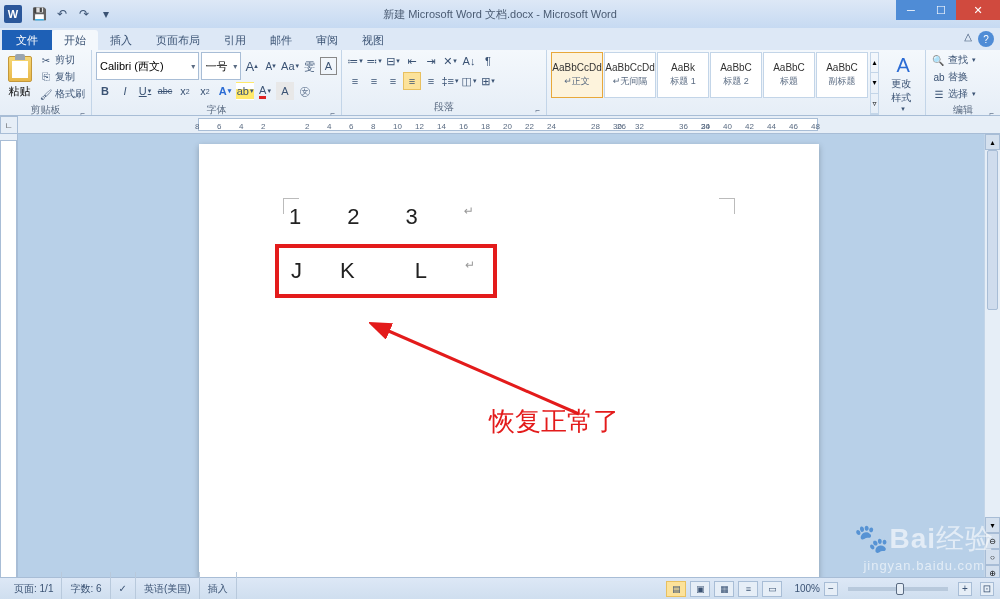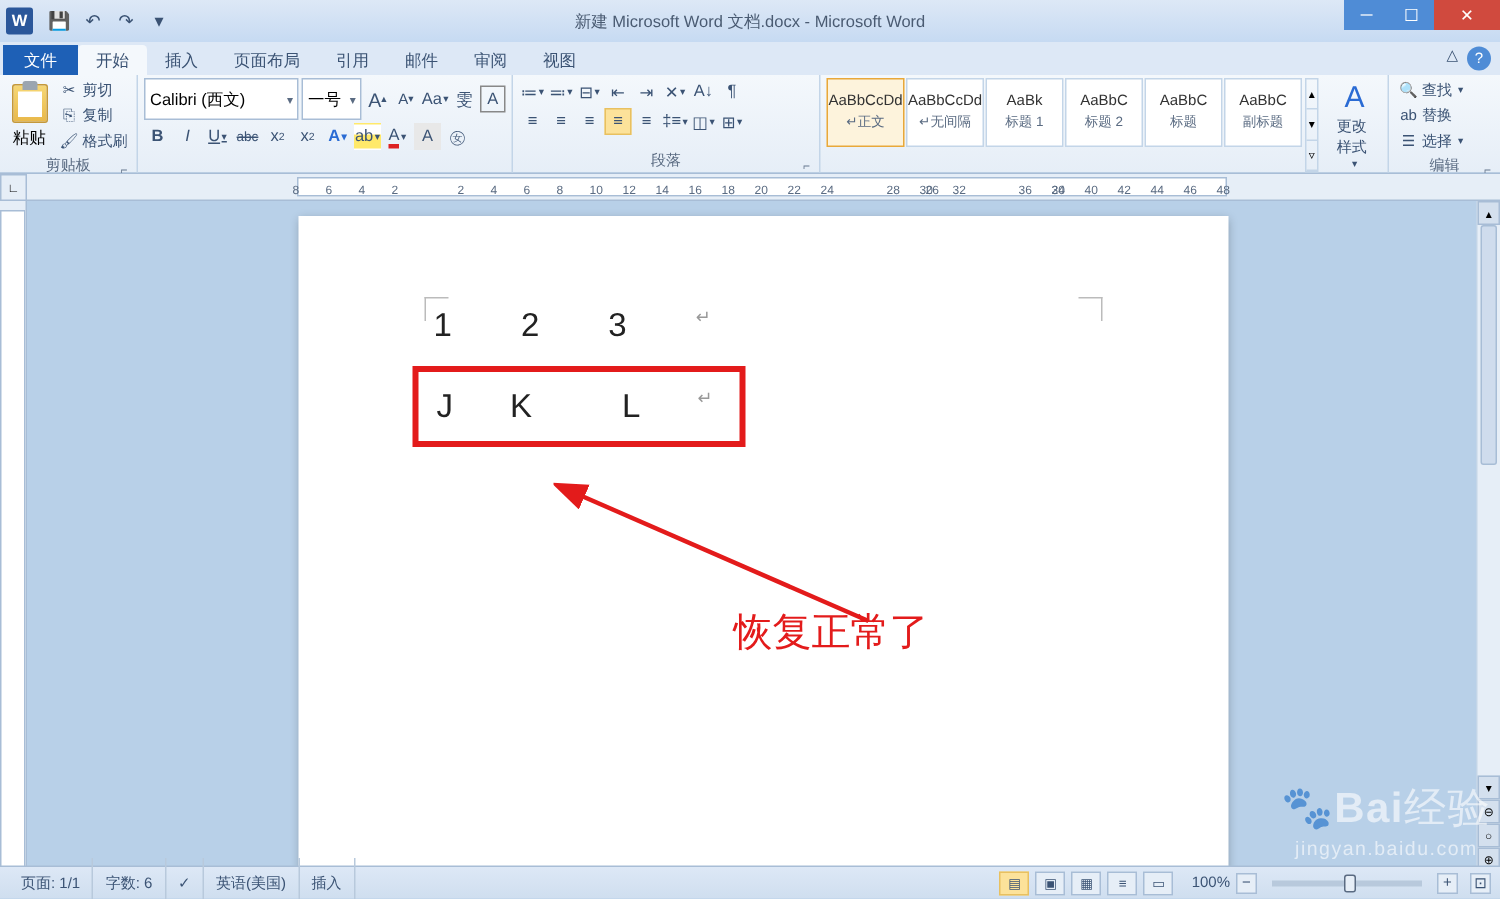--- a/index.html
+++ b/index.html
@@ -190,20 +190,21 @@
         <div class="icon-btn">x<sup style="font-size:7px;">2</sup></div>
         <div class="icon-btn dd" style="color:#2a6bd4;font-weight:bold;">A</div>
         <div class="icon-btn dd" style="background:linear-gradient(#fff 40%,#ffe96a 40%);">ab</div>
         <div class="icon-btn dd">
             <span style="border-bottom:3px solid #d22;">A</span>
           </div>
         <div class="icon-btn" style="background:#e8e8e8;">A</div>
         <div class="icon-btn">㊛</div>
       </div>
     </div>
+    <div class="group-label">字体</div>
   </div>
 
   <div class="group" style="width:205px;">
     <div style="display:flex;flex-direction:column;">
       <div class="para-row">
         <div class="icon-btn dd">≔</div>
         <div class="icon-btn dd">≕</div>
         <div class="icon-btn dd">⊟</div>
         <div class="icon-btn">⇤</div>
         <div class="icon-btn">⇥</div>

